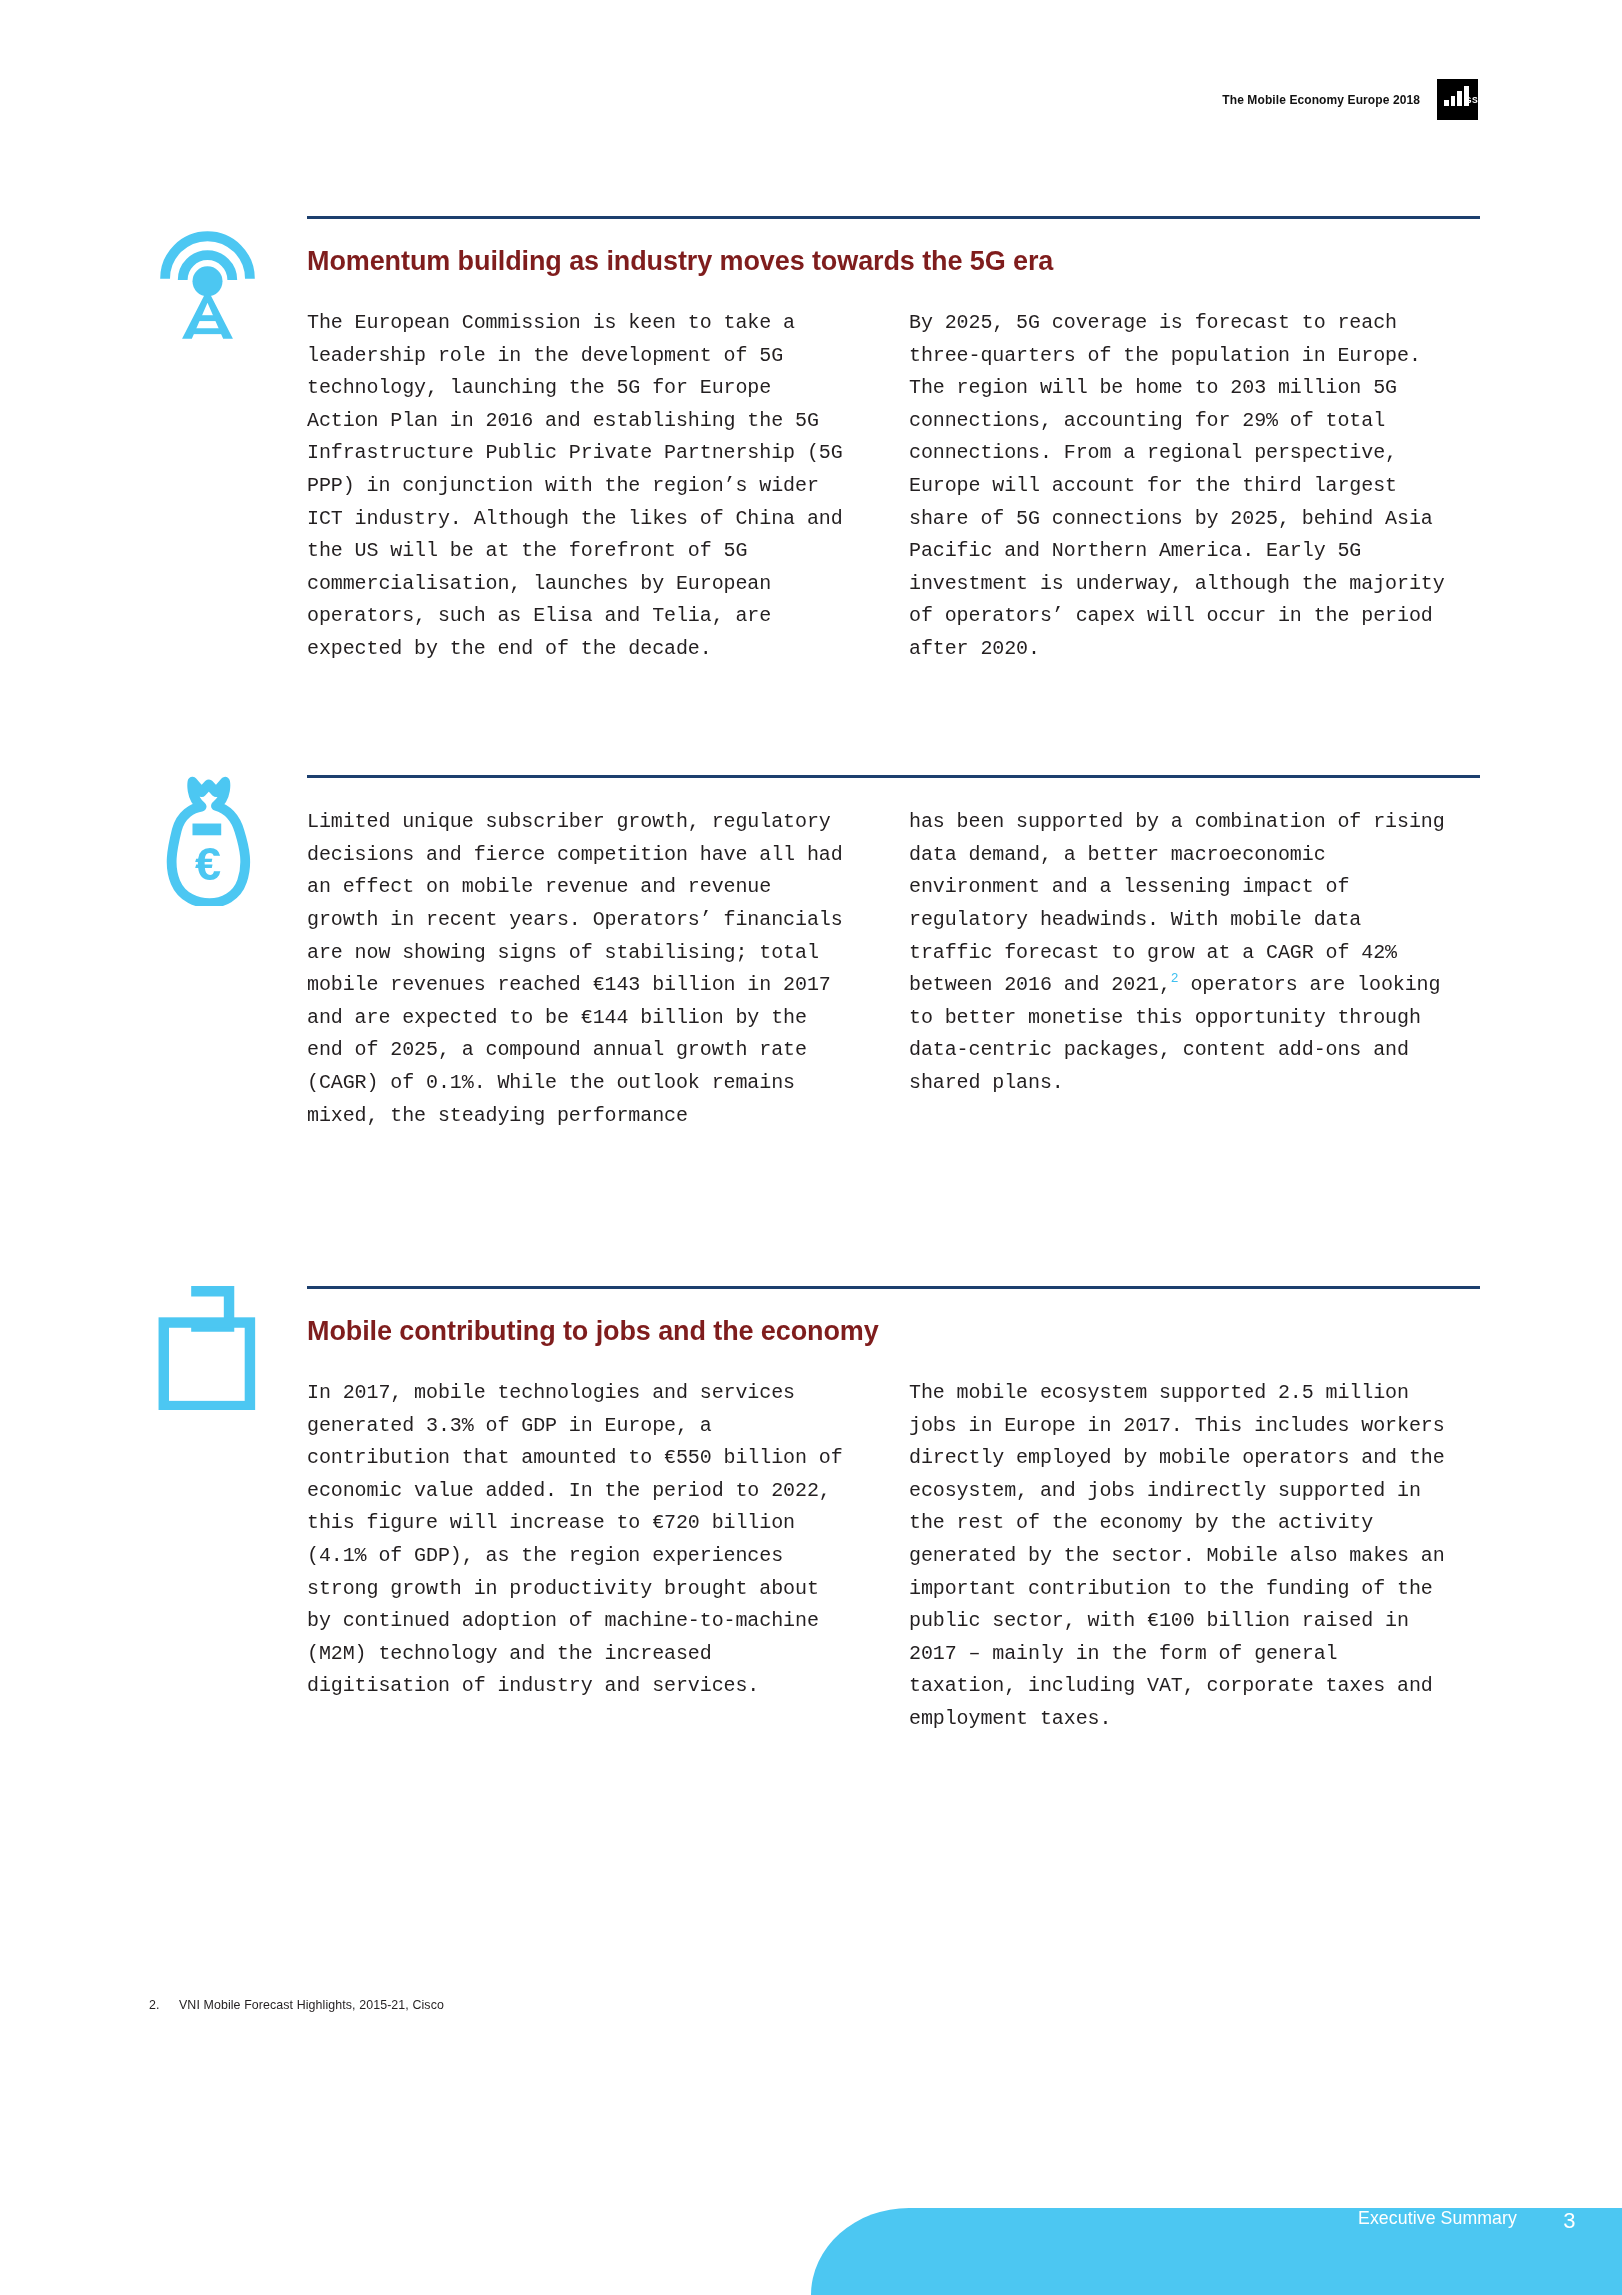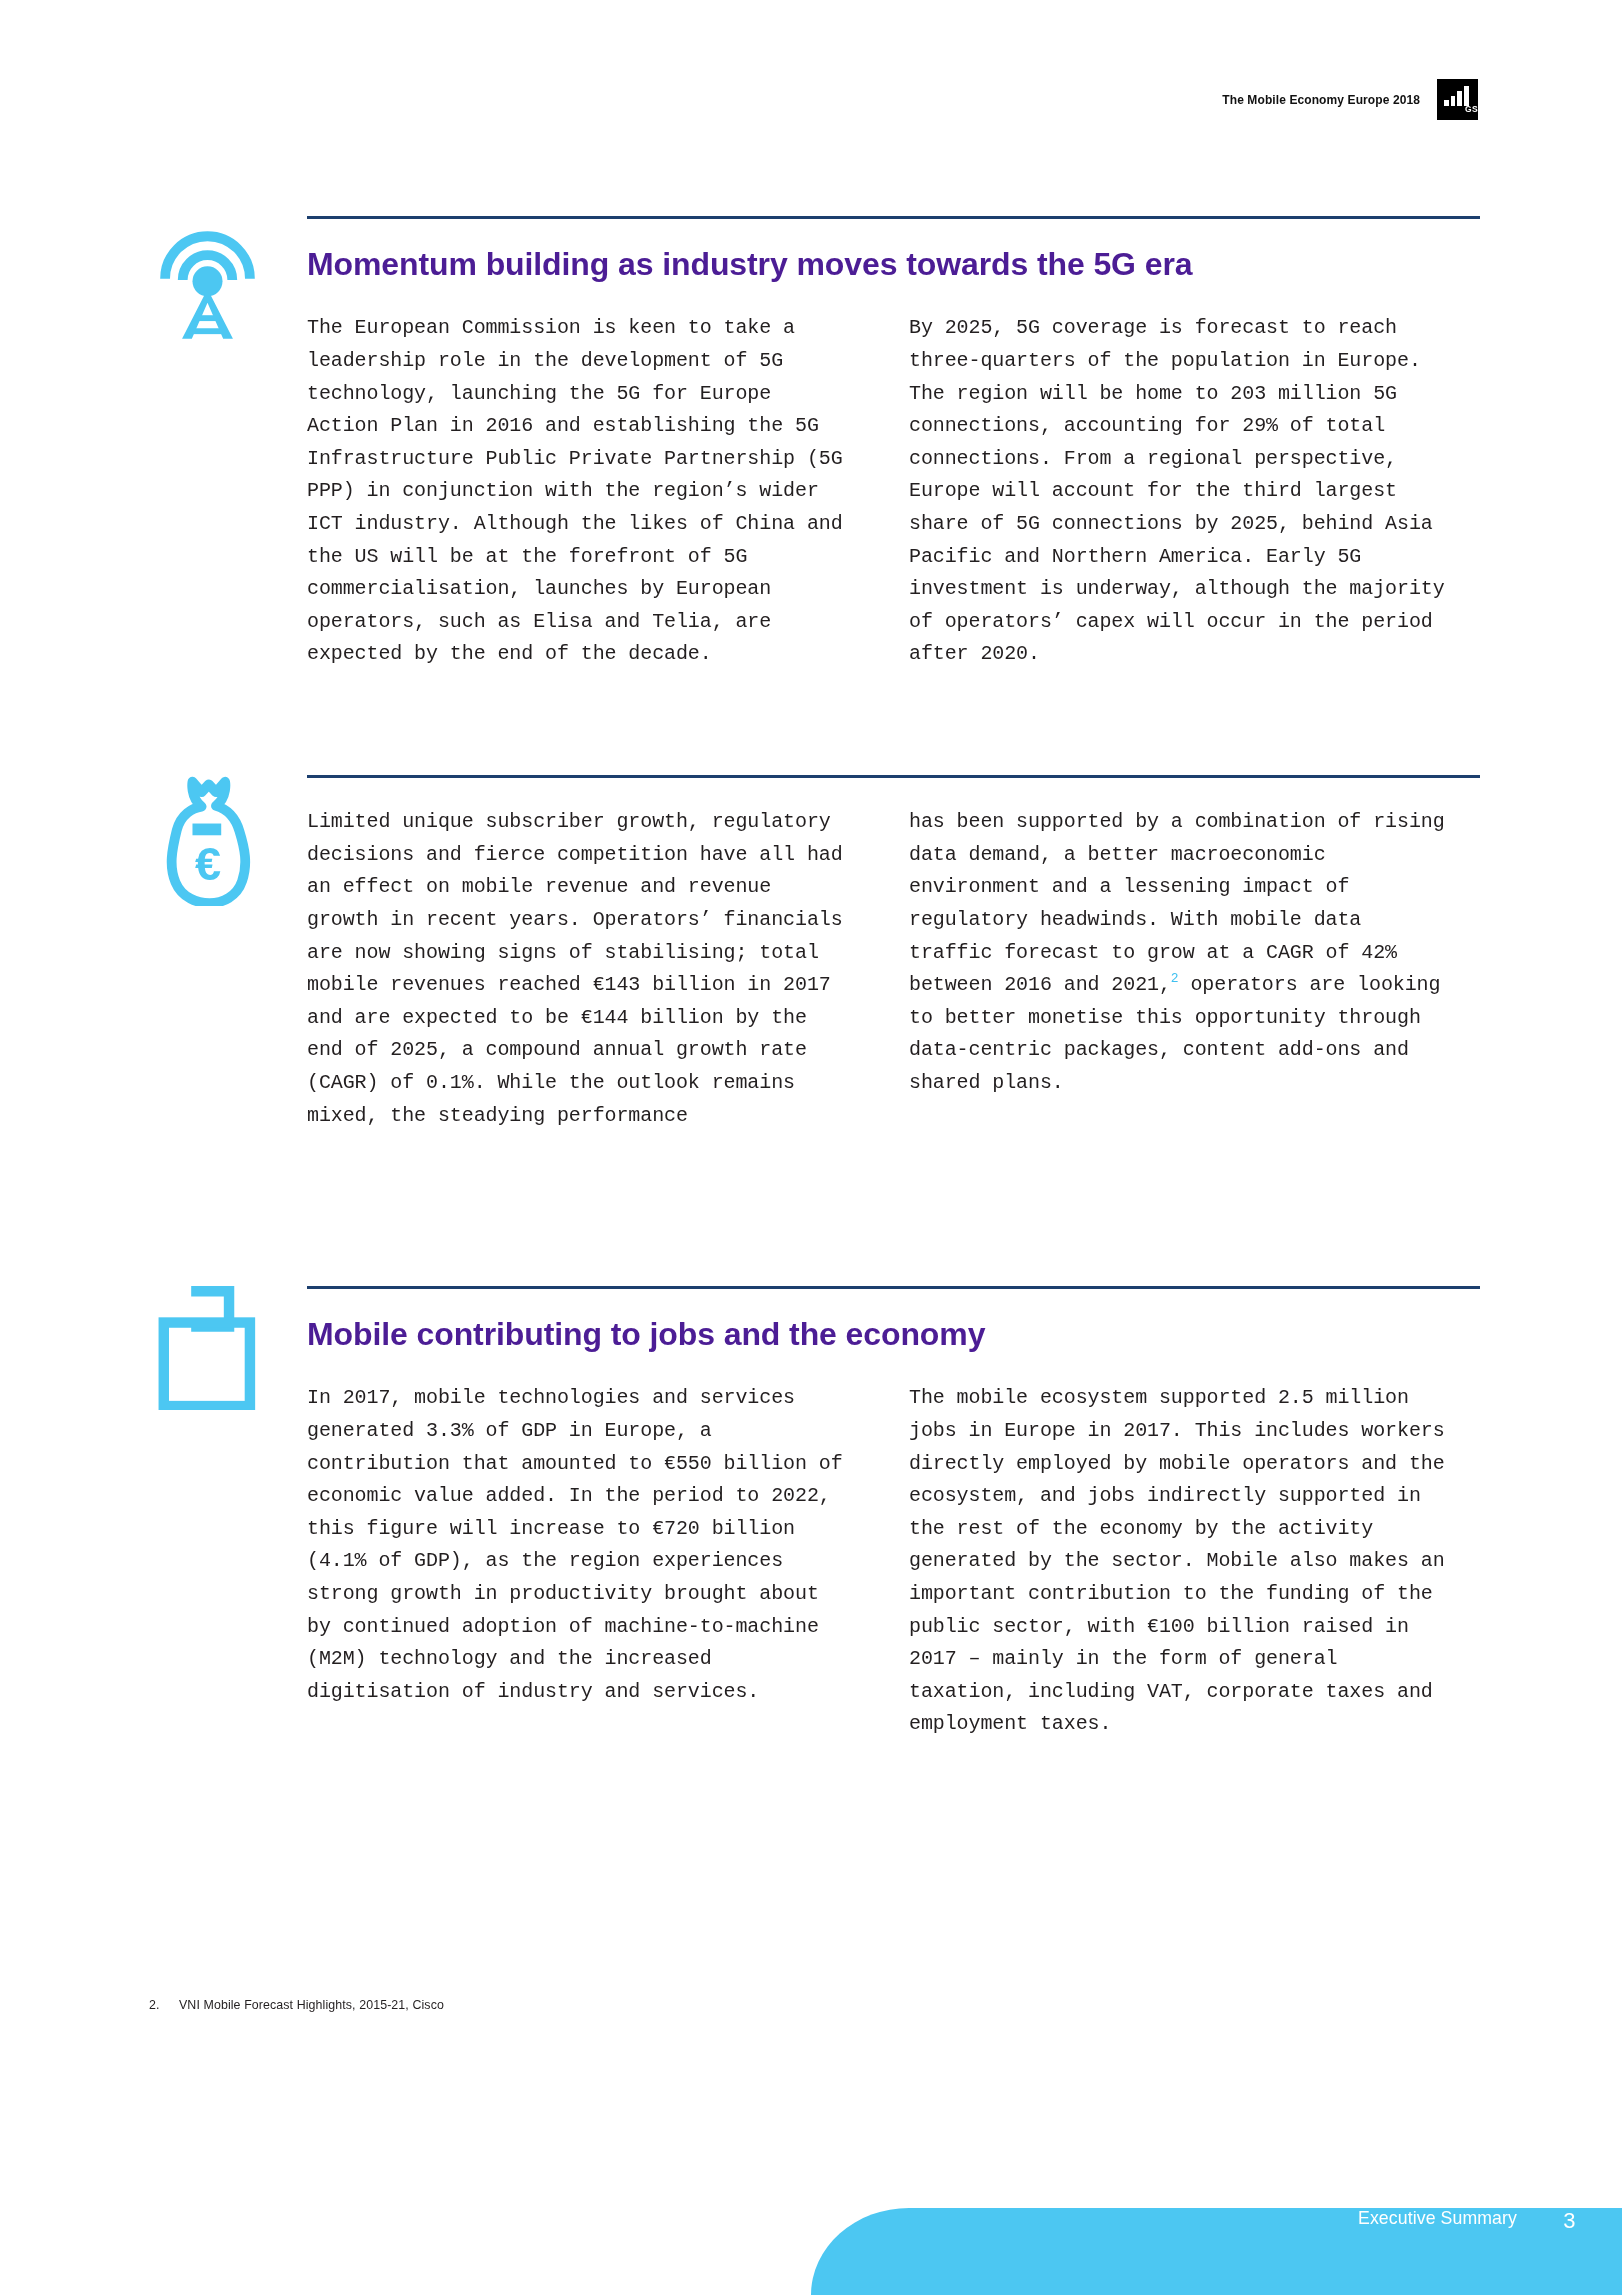--- a/index.html
+++ b/index.html
@@ -48,21 +48,21 @@
     gap: 2px;
   }
   .gsma-bars i { display:block; background:#ffffff; width:4.6px; }
   .gsma-bars i.b1 { height: 5.9px; }
   .gsma-bars i.b2 { height: 9.8px; }
   .gsma-bars i.b3 { height: 14.4px; }
   .gsma-bars i.b4 { height: 19.6px; }
   .gsma-word {
     position: absolute;
     left: 0; right: 0;
-    bottom: 6px;
+    bottom: 15px;
     text-align: center;
     color: #ffffff;
     font-size: 8.5px;
     font-weight: bold;
     letter-spacing: 0.3px;
     font-family: "Liberation Sans", sans-serif;
     padding-left: 28px;
   }
 
   
@@ -96,23 +96,23 @@
   }
 
   .sec-rule {
     height: 3.3px;
     background: #1c3f6e;
     width: 1173px;
     margin-bottom: 28px;
   }
 
   .sec-title {
-    font-size: 32px;
+    font-size: 27px;
     font-weight: bold;
-    color: #4c1d95;
+    color: #7f1d1d;
     letter-spacing: -0.1px;
     margin: 0 0 30px 0;
     line-height: 1.1;
   }
 
   .cols {
     display: flex;
     gap: 65px;
   }
   .col {

